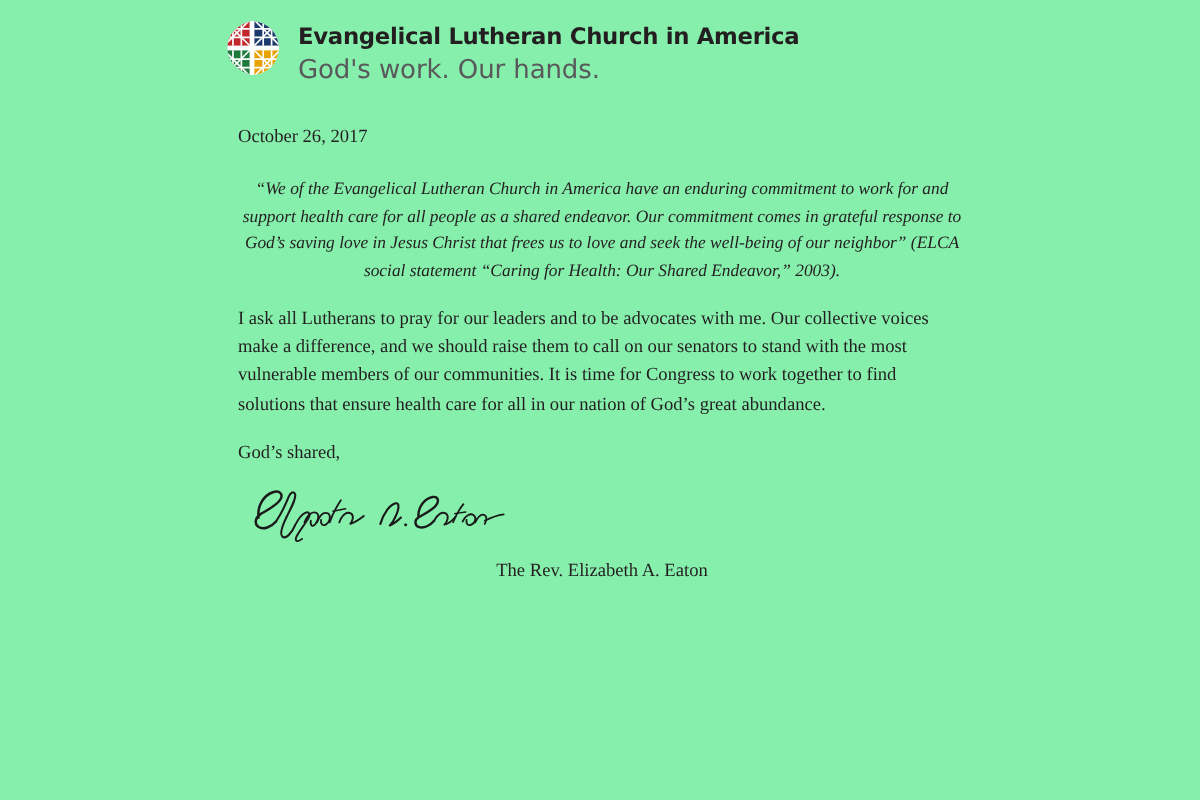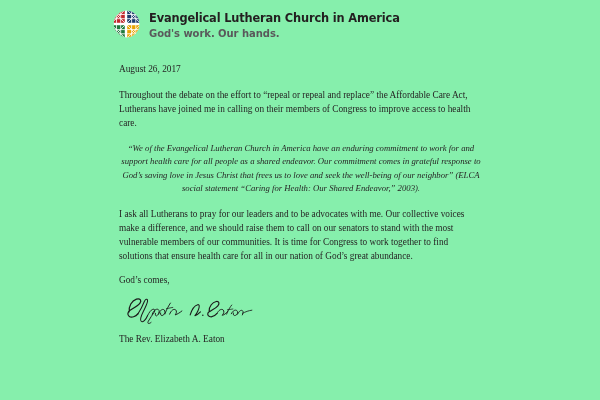--- a/index.html
+++ b/index.html
@@ -50,22 +50,22 @@
     font-size: 11.4px;
     font-weight: 700;
     letter-spacing: -0.15px;
     color: #231f20;
     line-height: 1.12;
     white-space: nowrap;
   }
 
   .tagline {
     font-family: "DejaVu Sans", "Liberation Sans", sans-serif;
-    font-size: 10px;
-    font-weight: 700;
+    font-size: 13px;
+    font-weight: 400;
     letter-spacing: -0.05px;
     color: #59595b;
     line-height: 1.2;
     margin-top: 3px;
     white-space: nowrap;
   }
 
   
   .letter {
     position: absolute;
@@ -107,21 +107,21 @@
     width: 132px;
     height: 34px;
     display: block;
   }
 
   .signoff {
     font-size: 9.3px;
     line-height: 1.45;
     margin: 7px 0 0 0;
   }
-  .signoff div { white-space: nowrap; }
+  .signoff div { white-space: nowrap; text-align: center; }
 </style>
 </head>
 <body>
 
 <div class="page">
 
   <div class="letterhead">
 
     <svg class="logo-mark" viewBox="0 0 100 100">
       <defs>
@@ -162,30 +162,29 @@
     </svg>
 
     <div class="wordmark-block">
       <div class="org-name">Evangelical Lutheran Church in America</div>
       <div class="tagline">God's work. Our hands.</div>
     </div>
   </div>
 
   <div class="letter">
 
-    <div class="date-line">August 26, 2017</div>
-
-    <p class="para">Throughout the debate on the effort to “repeal or repeal and replace” the Affordable Care Act, Lutherans have joined me in calling on their members of Congress to improve access to health care.</p>
+    <div class="date-line">October 26, 2017</div>
+
 
     <p class="quote">“We of the Evangelical Lutheran Church in America have an enduring commitment to work for and support health care for all people as a shared endeavor. Our commitment comes in grateful response to God’s saving love in Jesus Christ that frees us to love and seek the well-being of our neighbor” (ELCA social statement “Caring for Health: Our Shared Endeavor,” 2003).</p>
 
 
     <p class="para">I ask all Lutherans to pray for our leaders and to be advocates with me. Our collective voices make a difference, and we should raise them to call on our senators to stand with the most vulnerable members of our communities. It is time for Congress to work together to find solutions that ensure health care for all in our nation of God’s great abundance.</p>
 
-    <div class="closing">God’s comes,</div>
+    <div class="closing">God’s shared,</div>
 
     <svg class="signature" viewBox="0 0 330 86">
       <g fill="none" stroke="#1a1a1a" stroke-linecap="round" stroke-linejoin="round">
 
         <path d="M14 50 C12 36 20 22 32 18 C41 15 46 21 41 28 C36 35 26 40 16 46
                  C10 50 8 58 14 62 C20 66 30 62 36 55" stroke-width="3.1"></path>
 
         <path d="M36 55 C42 46 48 34 52 24 C54 19 58 16 60 20 C62 25 56 36 50 48
                  C44 60 40 70 44 74 C48 78 56 70 60 60" stroke-width="2.6"></path>
 

